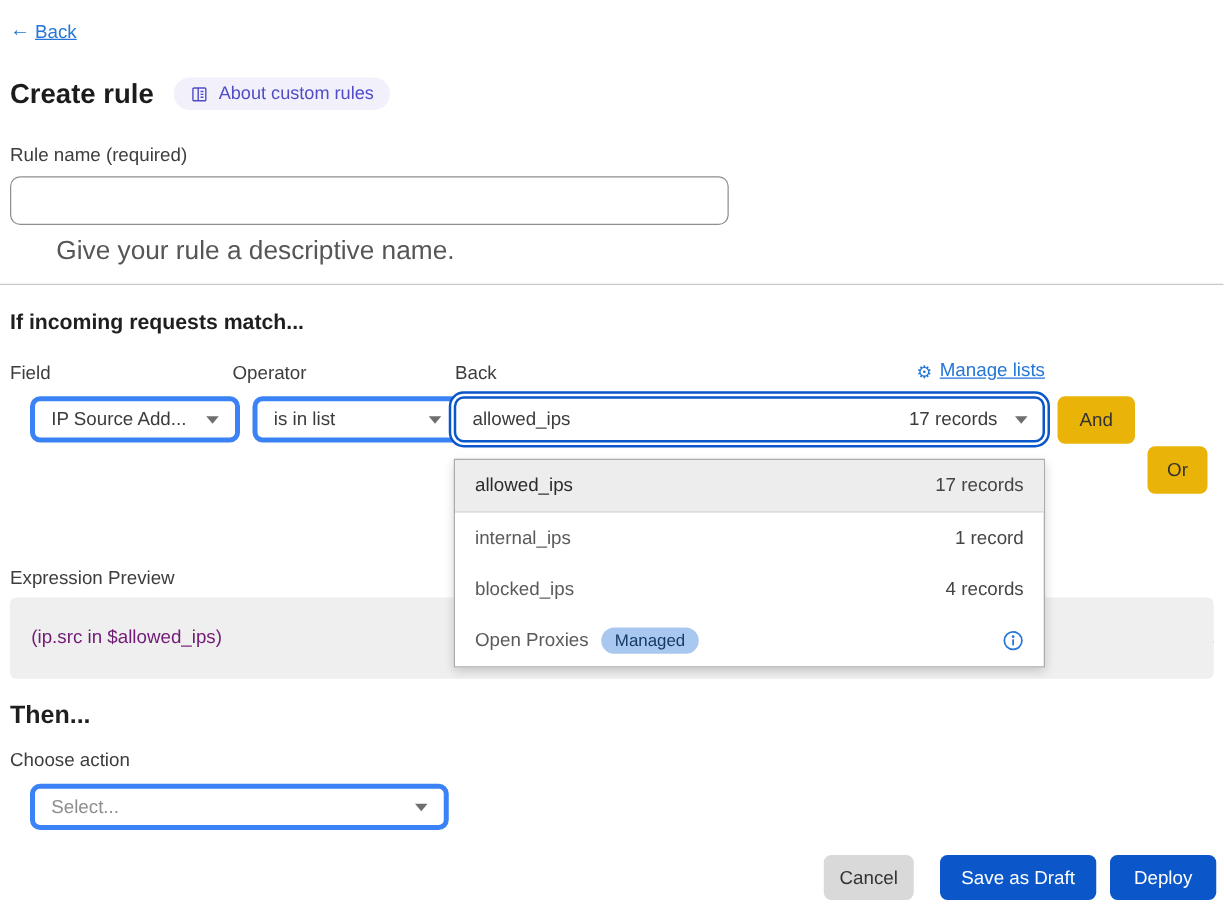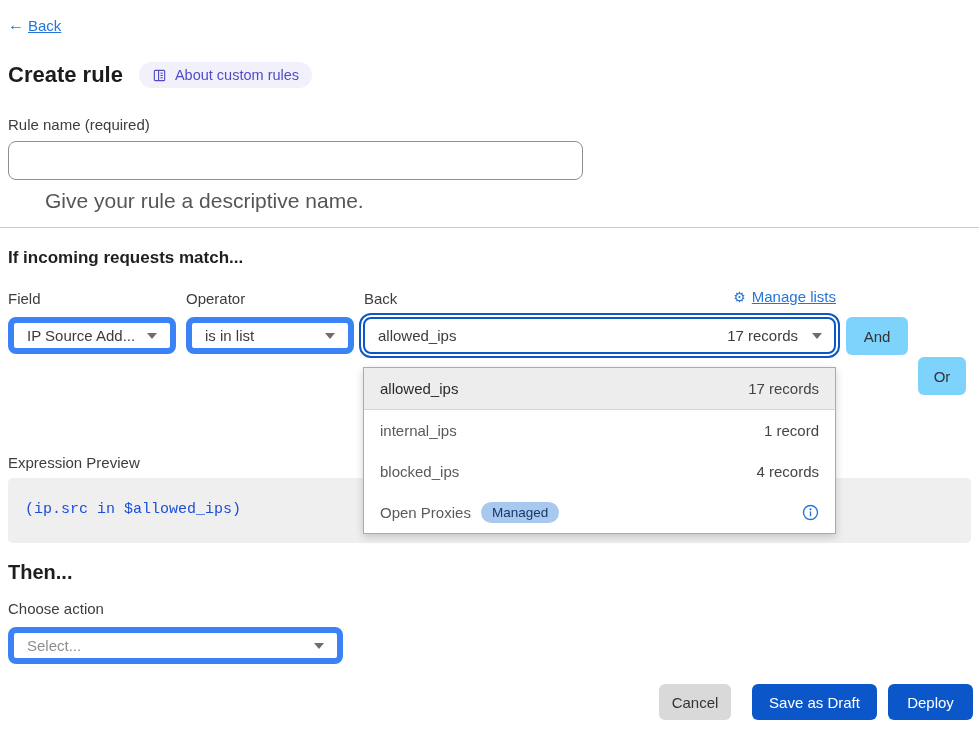--- a/index.html
+++ b/index.html
@@ -34,37 +34,37 @@
   .field-label    { position: absolute; left: 8px;   top: 290px; }
   .operator-label { position: absolute; left: 186px; top: 290px; }
   .value-label    { position: absolute; left: 364px; top: 290px; }
 
   .manage-lists { position: absolute; left: 363px; top: 288px; width: 473px; display: flex;
     justify-content: flex-end; align-items: center; gap: 6px; color: #2576d9; font-size: 15px; cursor: pointer; }
   .manage-lists .gear { font-size: 14px; line-height: 1; text-decoration: none; }
   .manage-lists .manage-text { text-decoration: underline; }
 
   .select { display: flex; align-items: center; justify-content: space-between;
-    border: 6px solid #3b82f6; border-radius: 8px; background: #fff; font-size: 15px; color: #3c3c3c;
-    padding: 0 13px; cursor: pointer; }
+    border: 4px solid #3b82f6; border-radius: 8px; background: #fff; font-size: 15px; color: #3c3c3c;
+    padding: 0 13px; cursor: pointer; margin-left: 16px; }
   .field-select    { position: absolute; left: 8px;   top: 317px; width: 168px; height: 37px; }
   .operator-select { position: absolute; left: 186px; top: 317px; width: 168px; height: 37px; }
 
   .caret { width: 0; height: 0; border-left: 5px solid transparent; border-right: 5px solid transparent;
     border-top: 6px solid #6e6e6e; flex: 0 0 auto; }
 
   .value-focus { position: absolute; left: 359px; top: 313px; width: 481px; height: 45px;
     border: 2px solid #0b57c9; border-radius: 12px; padding: 2px; background: #fff; }
   .value-select { width: 100%; height: 100%; border: 2px solid #0b57c9; border-radius: 8px;
     display: flex; align-items: center; background: #fff; font-size: 15px; color: #3c3c3c;
     padding: 0 12px 0 13px; cursor: pointer; }
   .value-select .v-name { flex: 1 1 auto; }
   .value-select .v-records { margin-right: 14px; color: #3c3c3c; }
 
-  .gray-btn { position: absolute; top: 317px; height: 38px; background: #7dd3fc; border: none;
+  .gray-btn { position: absolute; top: 317px; height: 38px; background: #eab308; border: none;
     border-radius: 6px; font-size: 15px; color: #333; font-family: inherit; cursor: pointer;
     display: flex; align-items: center; justify-content: center; }
   .and-btn { left: 846px; width: 62px; }
   .or-btn  { left: 918px; width: 48px; margin-top: 40px; }
 
   
   .menu { position: absolute; left: 363px; top: 367px; width: 473px; background: #fff;
     border: 1px solid #ababab; box-shadow: 0 3px 8px rgba(0,0,0,0.18); z-index: 10; }
   .menu-row { height: 41px; display: flex; align-items: center; justify-content: space-between;
     padding: 0 16px; font-size: 15px; cursor: pointer; }
@@ -75,22 +75,22 @@
   .row-left { display: flex; align-items: center; gap: 10px; }
   .managed-pill { background: #a9c8ef; color: #143a66; border-radius: 11px; padding: 3px 11px; font-size: 13.5px; }
   .info-icon { display: flex; align-items: center; cursor: pointer; }
 
   
   .expr-label { position: absolute; left: 8px; top: 454px; font-size: 15px; color: #3d3d3d; }
   .edit-expression { position: absolute; right: 8px; top: 455px; color: #15803d; font-size: 15px;
     text-decoration: underline; cursor: pointer; margin-top: 44px; }
   .expr-block { position: absolute; left: 8px; top: 478px; width: 963px; height: 65px;
     background: #efefef; border-radius: 5px; }
-  .expr-code { position: absolute; left: 17px; top: 23px; font-family: Liberation Mono, monospace;
-    font-size: 15px; color: #1d4ed8; white-space: pre; }
+  .expr-code { position: absolute; left: 17px; top: 23px; font-family: Liberation Sans, sans-serif;
+    font-size: 15px; color: #701a75; white-space: pre; }
 
   
   .then-heading { position: absolute; left: 8px; top: 561px; font-size: 20px; font-weight: bold; color: #1f1f1f; }
   .action-label { position: absolute; left: 8px; top: 600px; }
   .action-select { position: absolute; left: 8px; top: 627px; width: 335px; height: 37px; }
   .action-select .placeholder { color: #8e8e8e; }
 
   
   .footer-btn { position: absolute; top: 684px; height: 36px; border: none; border-radius: 6px;
     font-size: 15px; font-family: inherit; cursor: pointer; display: flex; align-items: center; justify-content: center; }

